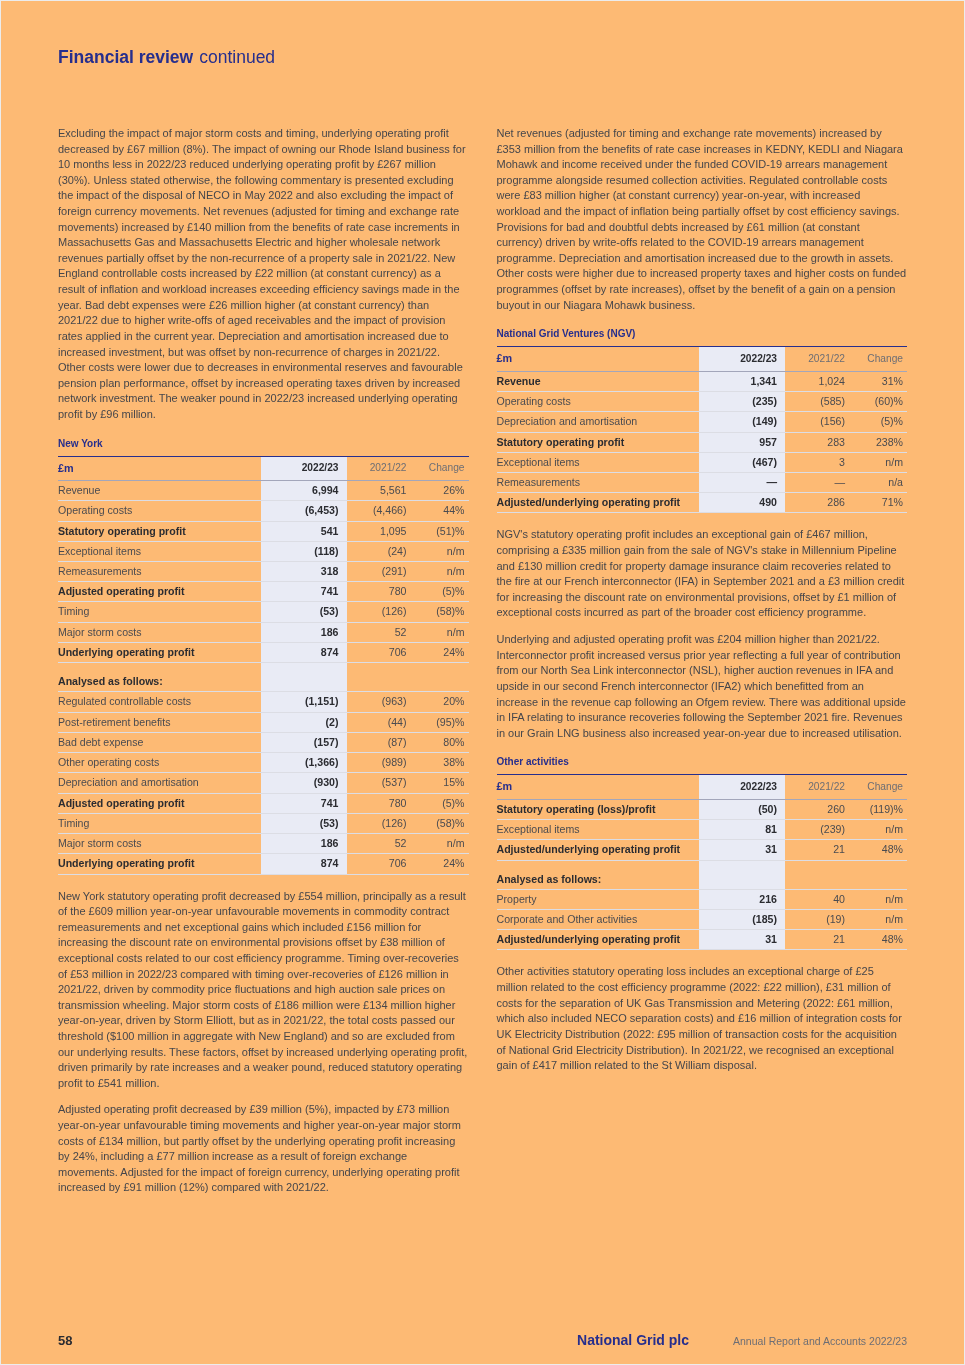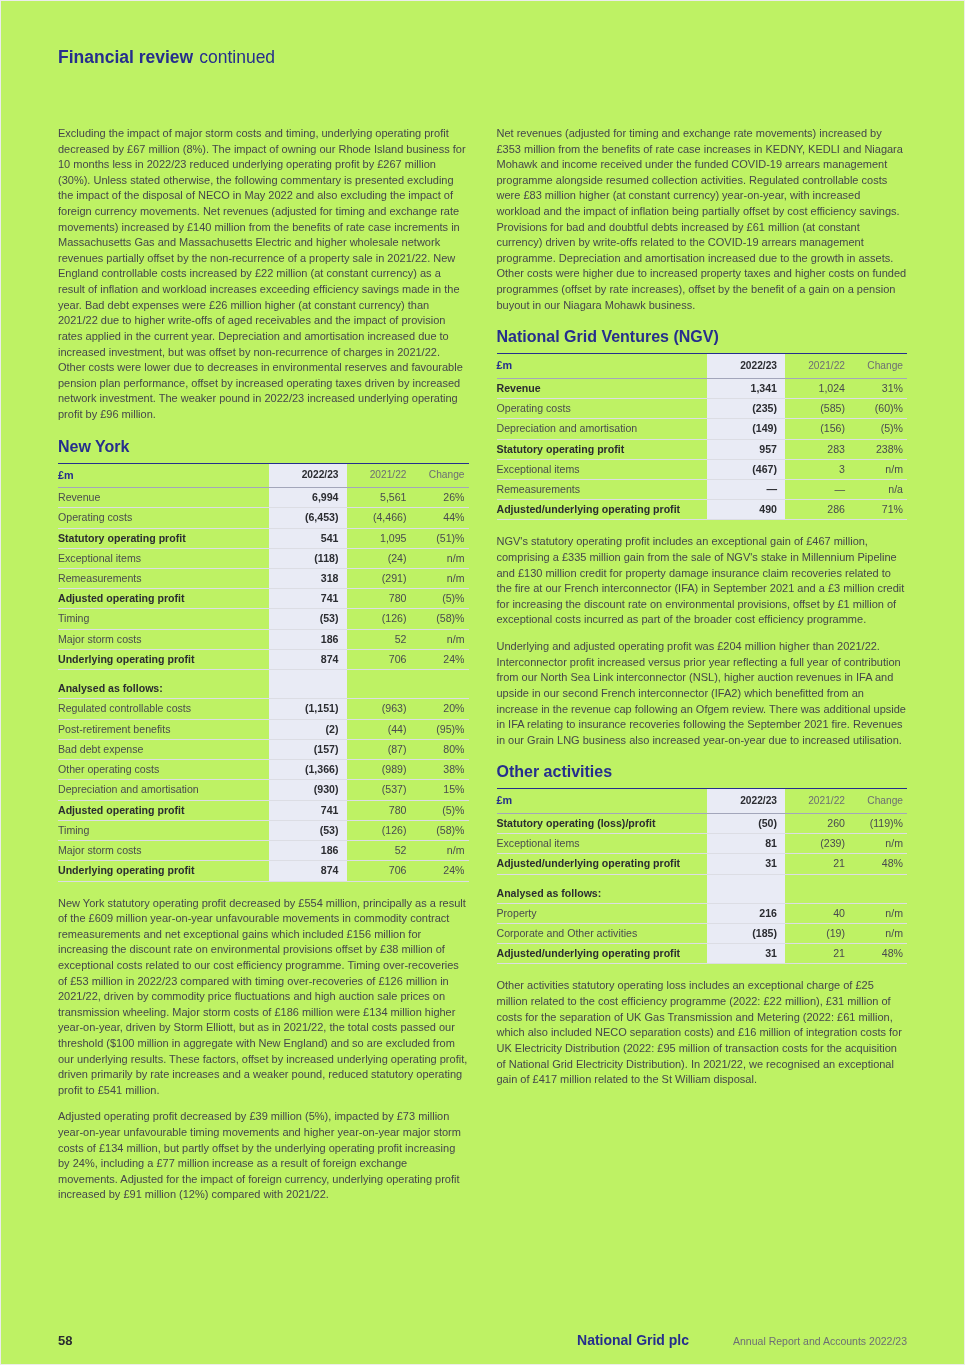--- a/index.html
+++ b/index.html
@@ -2,41 +2,41 @@
 <html style="--brand-blue: #262e8d; --shade-blue: #e9ebf5;"><head>
 <meta charset="utf-8">
 <style>
   :root{
     --brand-blue:#262e8d;
     --shade-blue:#e9ebf5;
   }
   html,body{margin:0;padding:0;background:#ffffff;}
   .page{
     width:965px;height:1365px;box-sizing:border-box;position:relative;
-    background:#bef264;border:1px solid #ececec;
+    background:#fdba74;border:1px solid #ececec;
     padding:46px 57px 0 57px;
     font-family:"Liberation Sans", sans-serif;color:#45464b;overflow:hidden;
   }
   .doc-header{font-size:17.5px;color:var(--brand-blue);}
   .doc-header .t-bold{font-weight:700;}
   .doc-header .t-rest{font-weight:400;margin-left:6px;}
   .columns{display:flex;gap:28px;margin-top:58px;}
   .col{flex:1 1 0;min-width:0;}
   p{font-size:11px;line-height:1.42;margin:0 0 11px 0;color:#45464b;}
-  h2{font-size:16px;color:var(--brand-blue);margin:15px 0 7px 0;font-weight:700;}
+  h2{font-size:10px;color:var(--brand-blue);margin:15px 0 7px 0;font-weight:700;}
 
   table.fin{width:100%;border-collapse:collapse;margin:4px 0 14px 0;}
   .fin th,.fin td{font-size:10.6px;line-height:1.25;padding:3px 4px 3px 0;text-align:left;vertical-align:bottom;}
   .fin .num{text-align:right;}
   .fin thead th{font-weight:400;color:#6d6e74;font-size:10.2px;border-top:1.5px solid var(--brand-blue);border-bottom:1px solid #a3a6ba;padding-top:5px;padding-bottom:5px;}
   .fin thead th.lbl{color:var(--brand-blue);font-weight:700;font-size:10.8px;}
   .fin thead th.c1{color:#2b2c31;font-weight:700;}
   .fin th.c1{width:70px;} .fin th.c2{width:60px;} .fin th.c3{width:54px;}
   .fin td{color:#4a4b50;border-bottom:1px solid #dcdde4;}
-  .fin td.c1,.fin th.c1{background:var(--shade-blue);padding-right:8px;}
+  .fin td.c1,.fin th.c1{background:var(--shade-blue);padding-left:8px;padding-right:8px;}
   .fin td.c1{font-weight:700;color:#2b2c31;}
   .fin tr.r-bold td{border-top:1.5px solid #90929f;}
   .fin tr.r-bold td.lbl,.fin tr.r-section td.lbl{font-weight:700;color:#2b2c31;}
   .fin tr.r-spacer td{border-bottom:0;height:9px;padding:0;}
 
   .doc-footer{position:absolute;left:57px;right:57px;bottom:15px;display:flex;justify-content:space-between;align-items:center;}
   .page-num{font-size:13px;font-weight:700;color:#2b2c31;}
   .foot-company{font-size:14px;font-weight:700;color:var(--brand-blue);margin-right:44px;}
   .foot-report{font-size:10.5px;color:#6d6e74;}
 </style>

